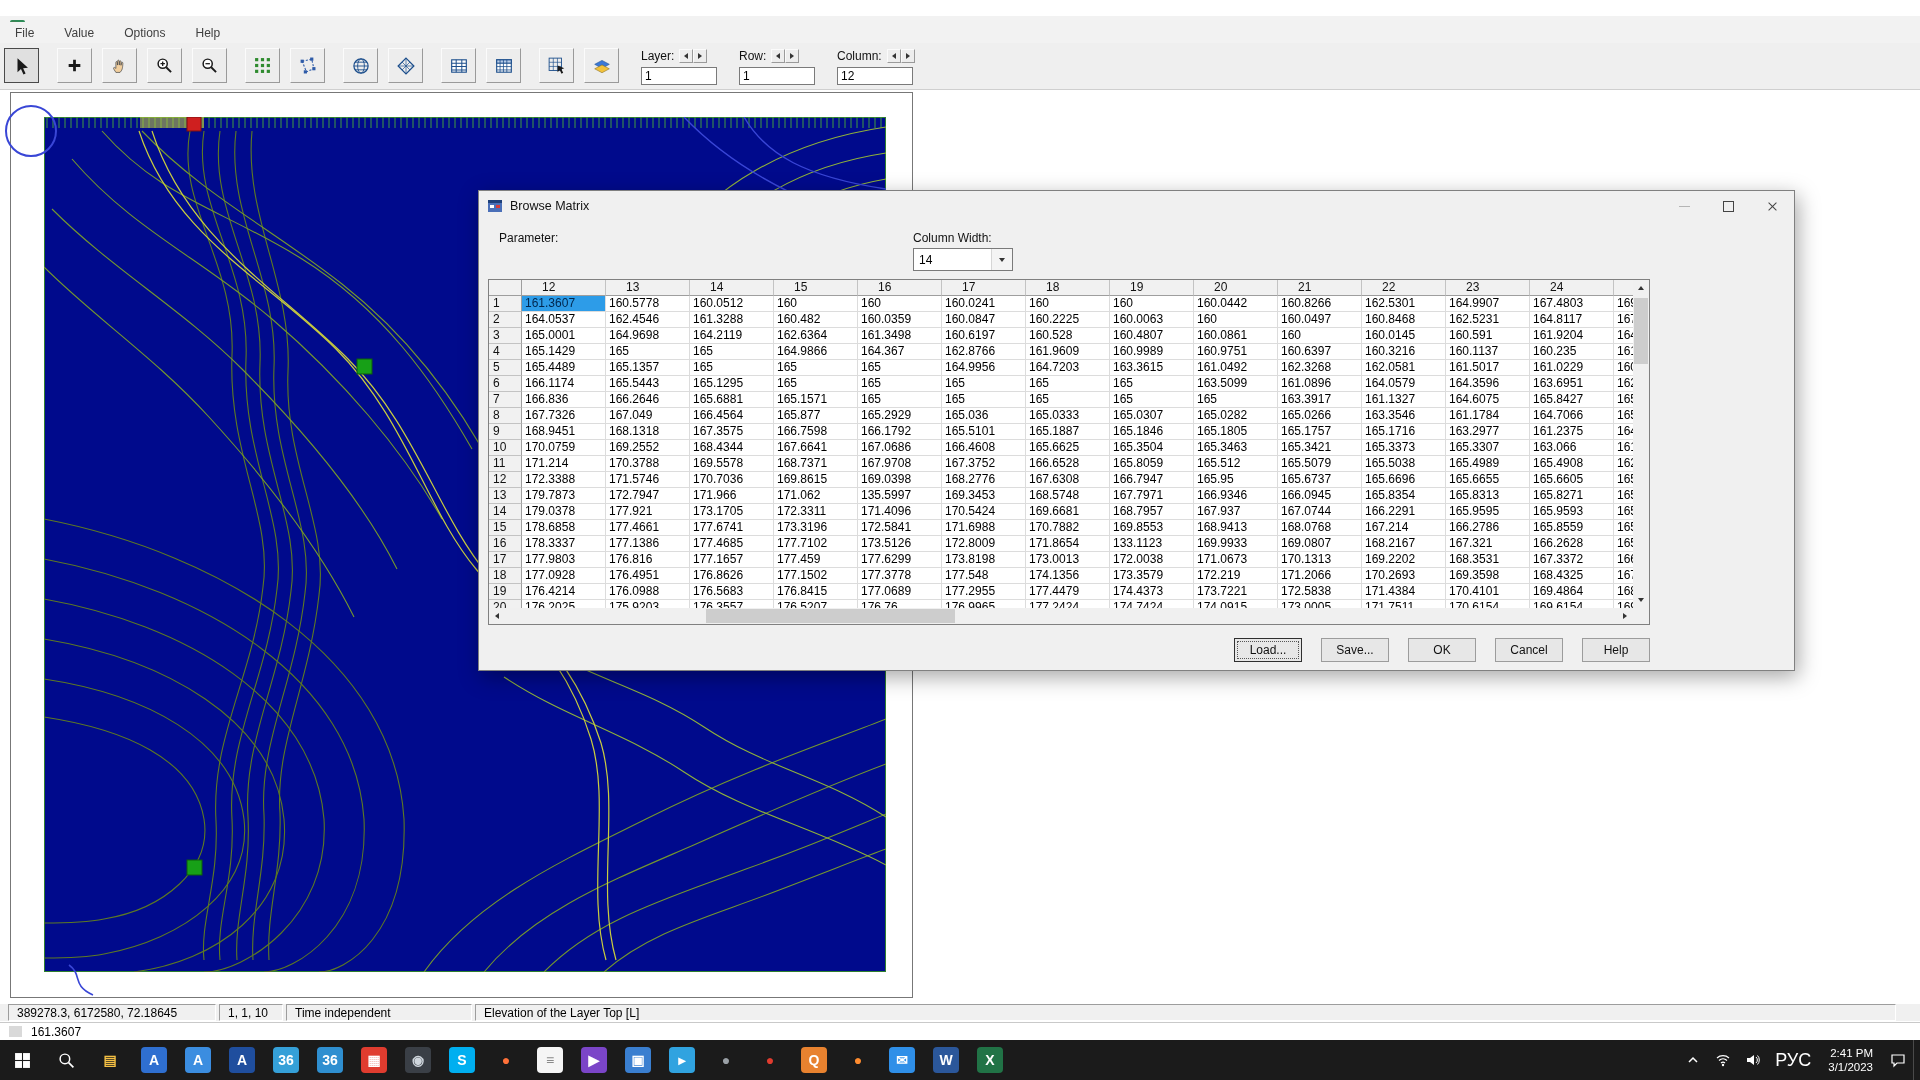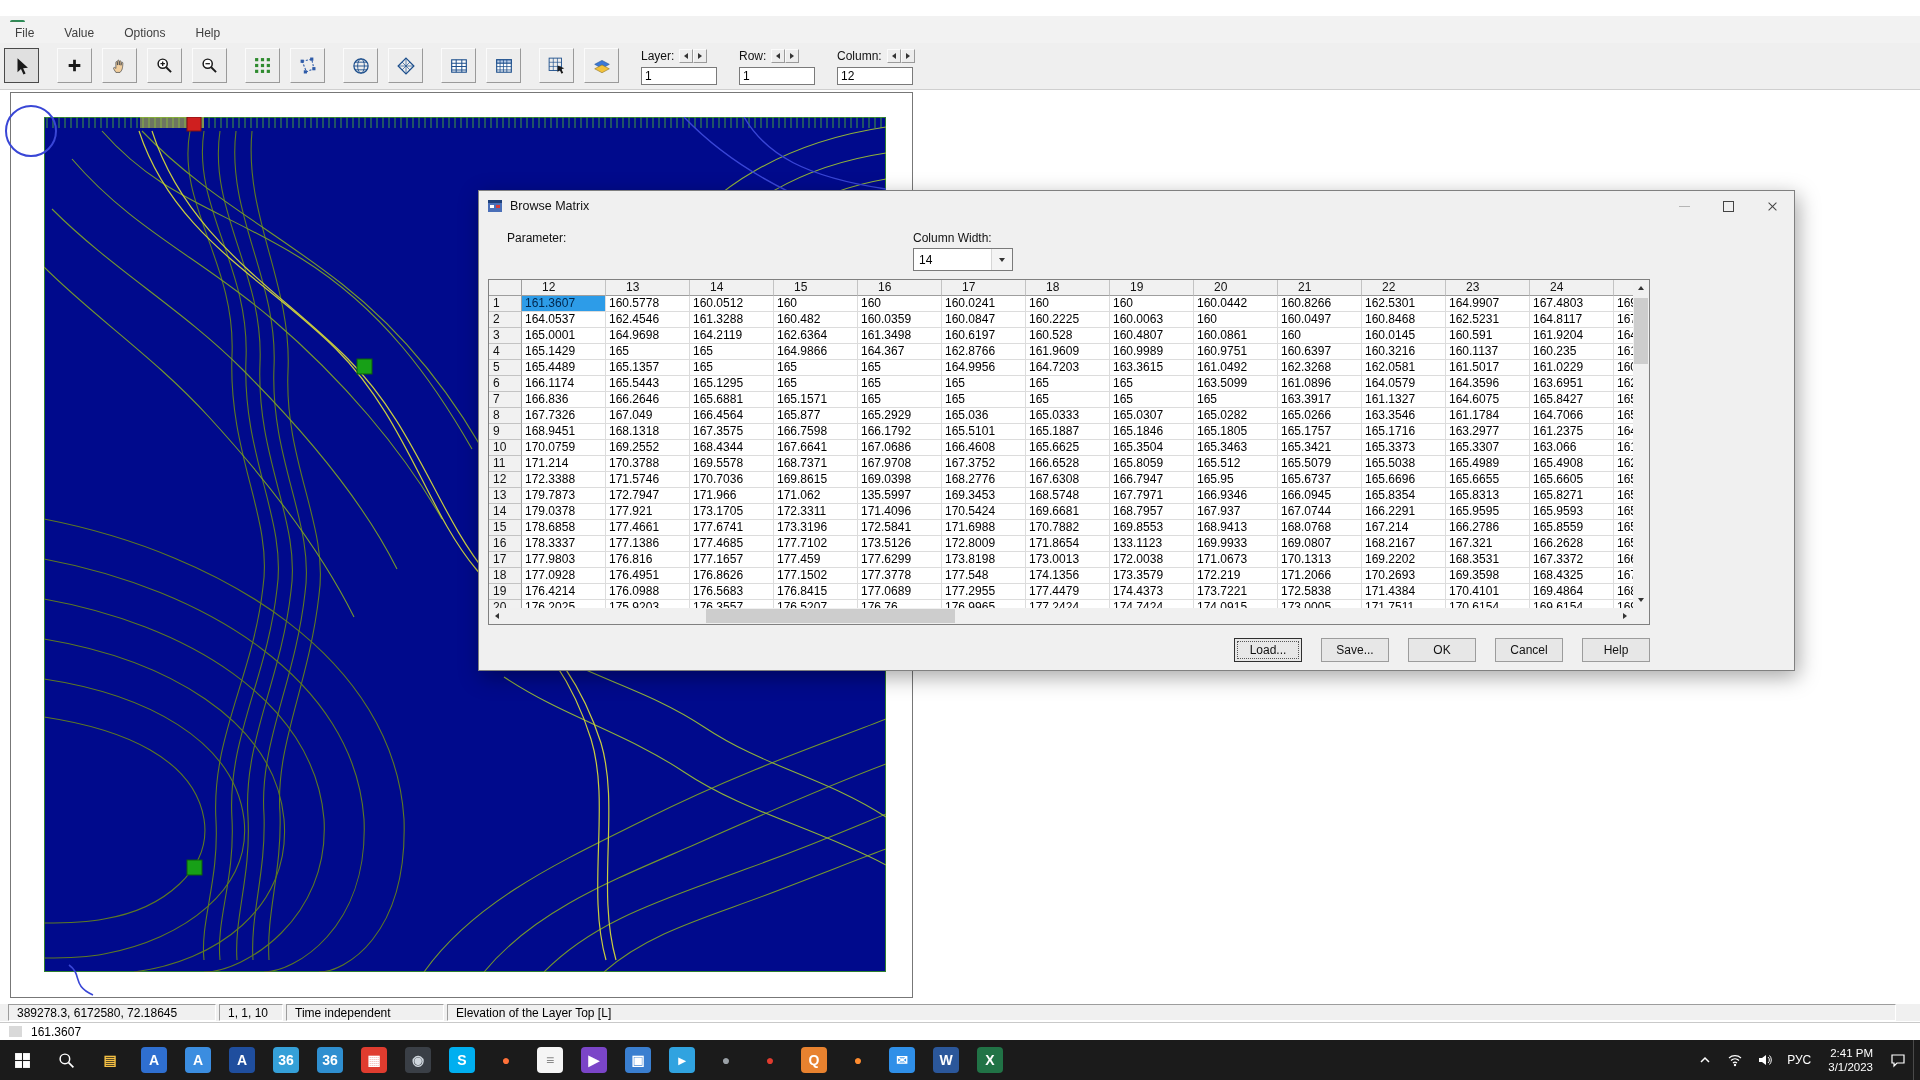--- a/index.html
+++ b/index.html
@@ -91,21 +91,21 @@
   .sp{border:1px solid;border-color:#9d9d9d #fff #fff #9d9d9d;background:#f0f0f0;font-size:12px;display:flex;align-items:center;padding:0 8px;margin-right:3px;box-sizing:border-box;white-space:nowrap;overflow:hidden}
   #valuebar{left:0;top:1022px;width:1920px;height:18px;background:#fff;border-top:1px solid #c9c9c9;display:flex;align-items:center;box-sizing:border-box}
   .value-grip{width:13px;height:11px;background:#d9d9d9;margin-left:9px}
   #valuebar .value-text{font-size:12px;margin-left:9px}
 
   
   #taskbar{left:0;top:1040px;width:1920px;height:40px;background:#1b1b1b;display:flex;align-items:center;color:#fff}
   .task-slot{width:44px;height:40px;display:flex;align-items:center;justify-content:center}
   .task-glyph{min-width:26px;height:26px;display:flex;align-items:center;justify-content:center;font-size:14px;font-weight:bold;border-radius:4px;padding:0 2px;box-sizing:border-box}
   .tray{margin-left:auto;display:flex;align-items:center;height:40px}
-  .tray-item{height:24px;display:flex;align-items:center;justify-content:center;padding:0 7px;font-size:12px}
+  .tray-item{height:24px;display:flex;align-items:center;justify-content:center;padding:0 7px;font-size:18px}
   .clock{display:flex;flex-direction:column;align-items:flex-end;justify-content:center;font-size:11.5px;line-height:14px;padding:0 10px}
   .show-desktop{width:6px;height:40px;border-left:1px solid #4a4a4a}
   .tray-svg{width:16px;height:16px}
 </style>
 </head>
 <body>
 
 <div id="titlebar" class="abs">
   <svg class="app-icon" viewBox="0 0 16 16">
       <rect width="16" height="16" rx="2" fill="#2e8b57"></rect>
@@ -364,21 +364,21 @@
           </div>
         <div class="dlg-capbtn">
             <div class="glyph-max"></div>
           </div>
         <div class="dlg-capbtn">
             <div class="glyph-close"></div>
           </div>
       </div>
     </div>
 
-    <span class="dlg-label" style="left:28px;top:40px">Parameter:</span>
+    <span class="dlg-label" style="left:20px;top:40px">Parameter:</span>
 
     <span class="dlg-label" style="left:434px;top:40px">Column Width:</span>
     <div class="combo" style="left:434px;top:57px;width:100px">
       <span class="combo-text">14</span>
       <div class="combo-arrow">
           <div class="tri sm tri-d"></div>
         </div>
     </div>
 
     <div id="matrix">
@@ -772,21 +772,21 @@
         <button class="dlg-btn">OK</button>
         <button class="dlg-btn">Cancel</button>
         <button class="dlg-btn">Help</button>
       </div>
   </div>
 </div>
 
 <div id="statusbar" class="abs">
   <div class="sp" style="width:208px">389278.3,  6172580,  72.18645</div>
   <div class="sp" style="width:64px">1, 1, 10</div>
-  <div class="sp" style="width:158px">Time independent</div>
+  <div class="sp" style="width:186px">Time independent</div>
   <div class="sp" style="flex:1;margin-right:24px">Elevation of the Layer Top [L]</div>
 </div>
 
 <div id="valuebar" class="abs">
   <div class="value-grip"></div>
   <span class="value-text">161.3607</span>
 </div>
 
 <div id="taskbar" class="abs">
   <div class="task-slot">

